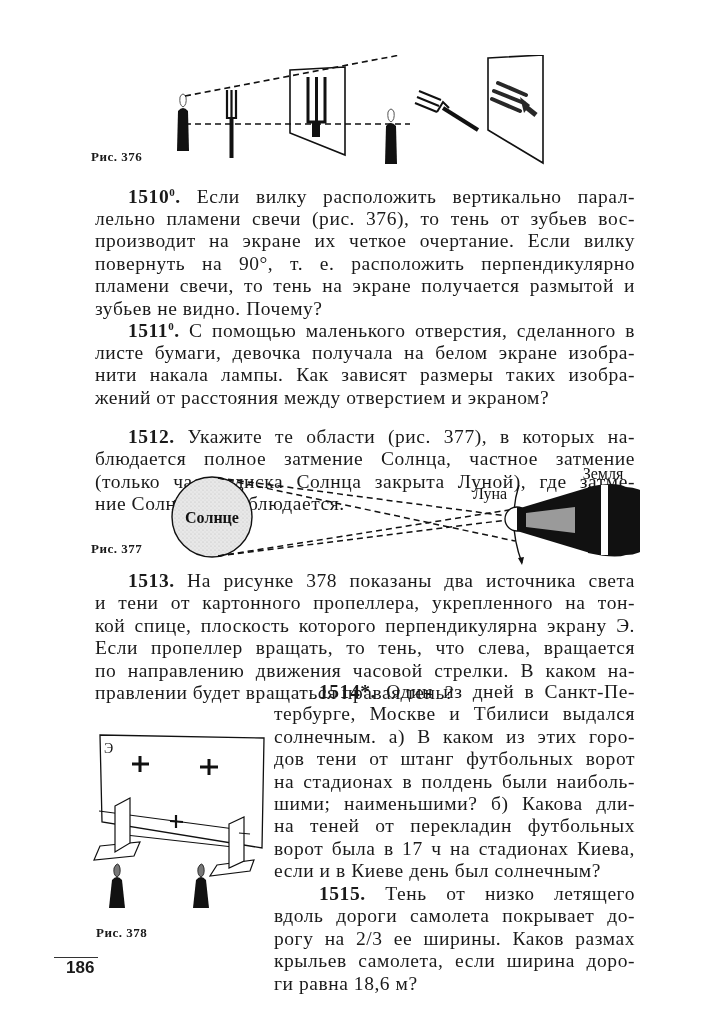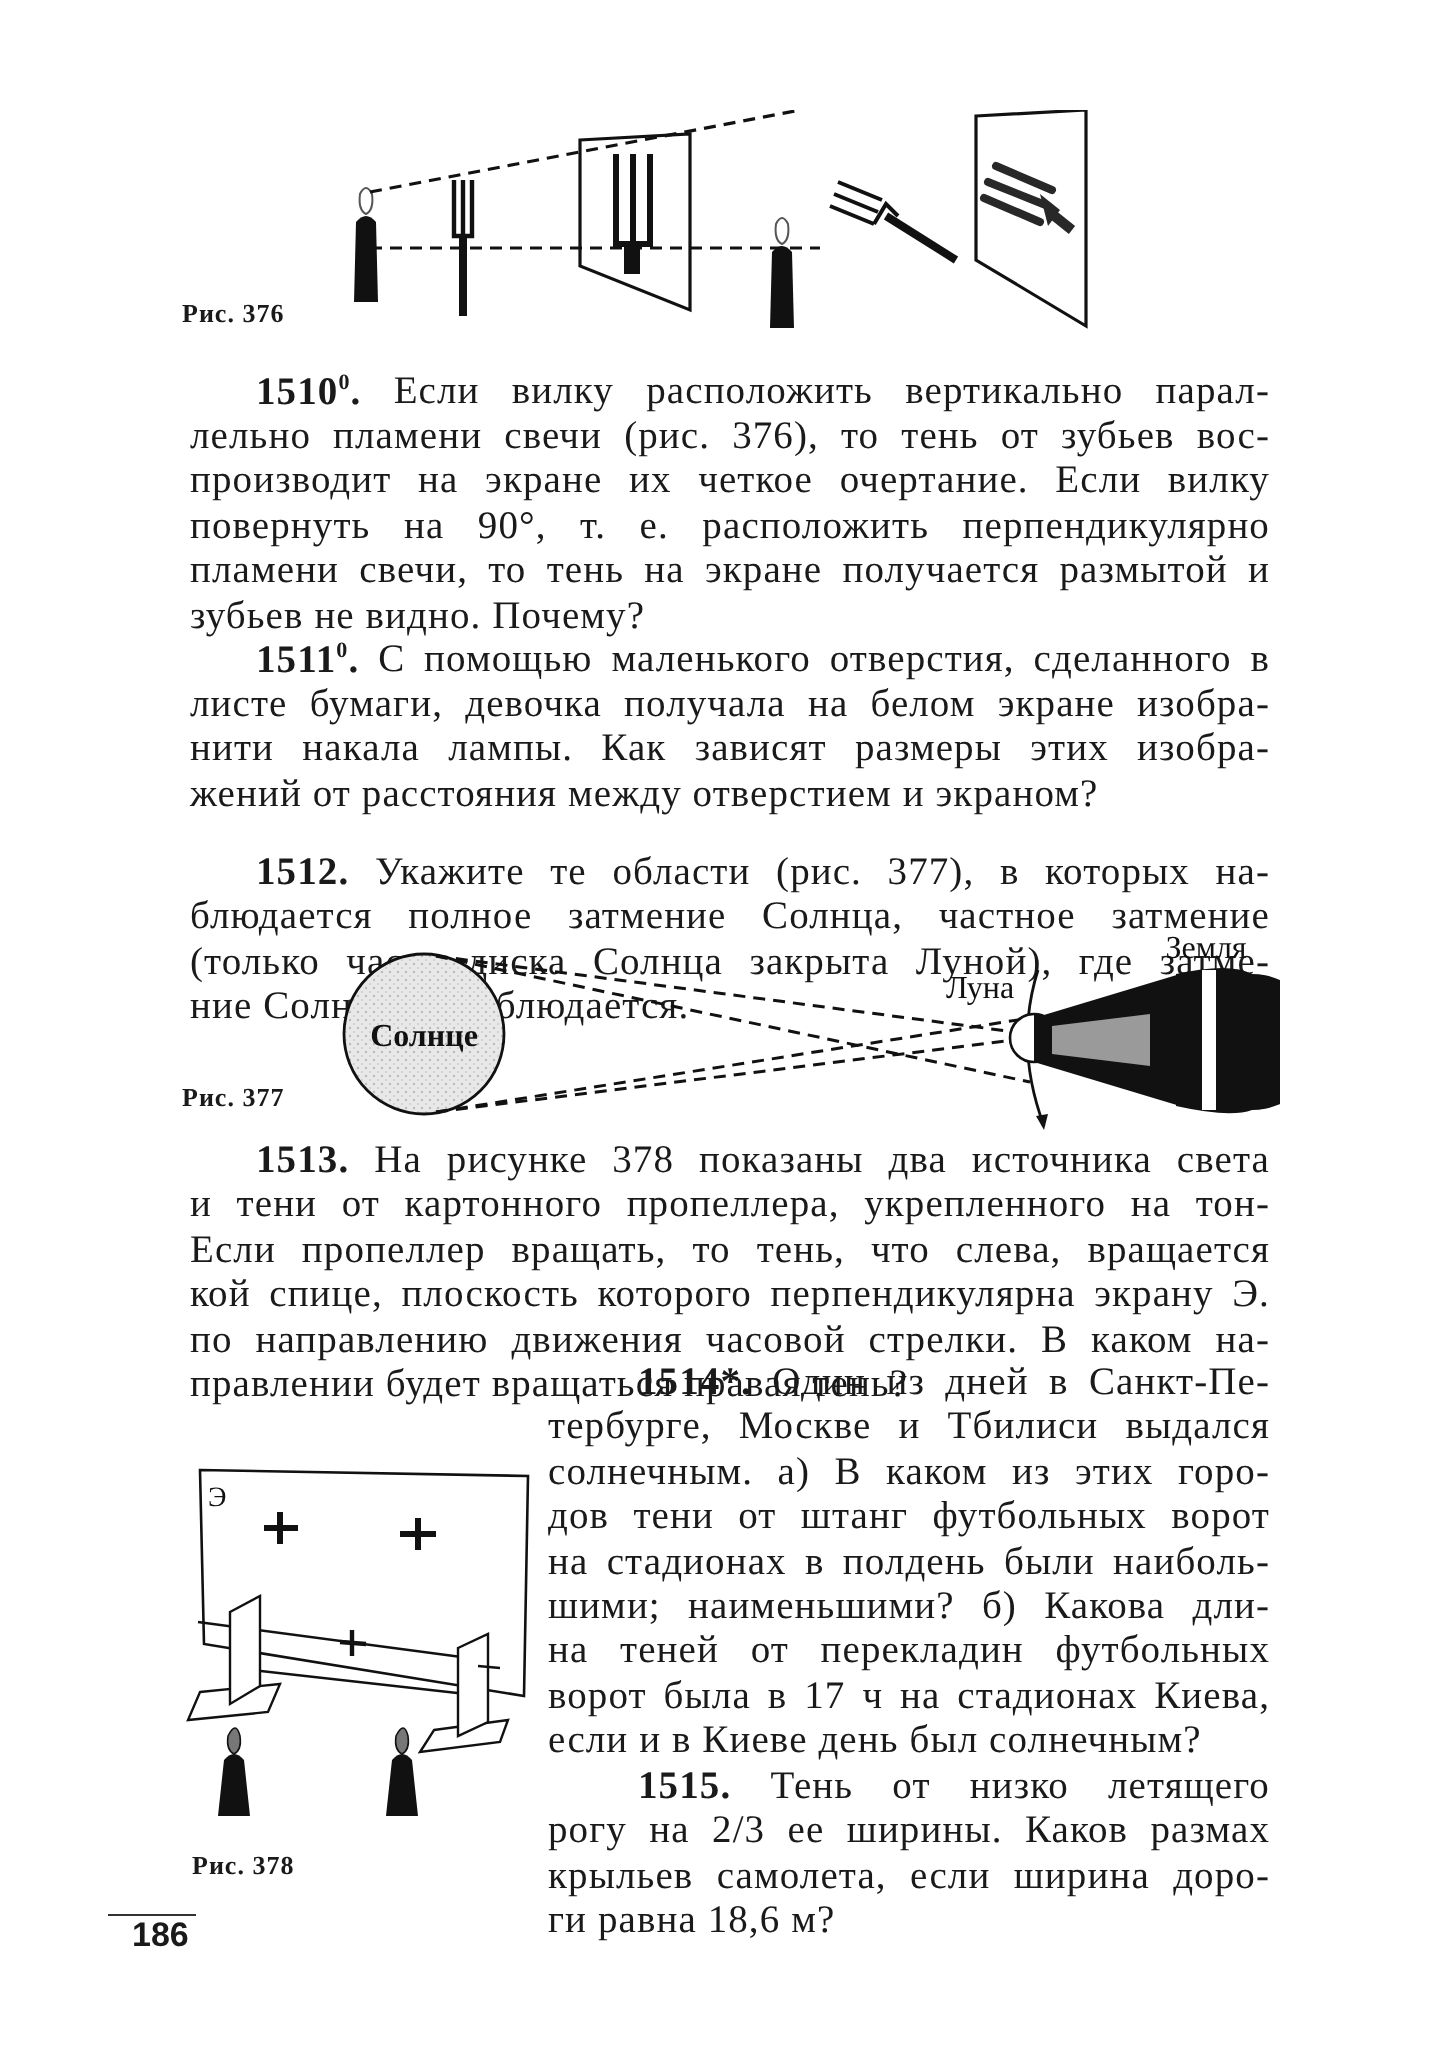--- a/index.html
+++ b/index.html
@@ -68,21 +68,21 @@
   <span class="line">лельно пламени свечи (рис. 376), то тень от зубьев вос-</span>
   <span class="line">производит на экране их четкое очертание. Если вилку</span>
   <span class="line">повернуть на 90°, т. е. расположить перпендикулярно</span>
   <span class="line">пламени свечи, то тень на экране получается размытой и</span>
   <span class="line last">зубьев не видно. Почему?</span>
 </div>
 
 <div class="para" style="left:95px;top:314px;width:540px">
   <span class="line"><span style="display:inline-block;width:33px"></span><span class="num"><span>1511</span><sup style="font-size:11px">0</sup>.</span> <span>С помощью маленького отверстия, сделанного в</span></span>
   <span class="line">листе бумаги, девочка получала на белом экране изобра-</span>
-  <span class="line">нити накала лампы. Как зависят размеры этих изобра-</span>
+  <span class="line">нити накала лампы. Как зависят размеры таких изобра-</span>
   <span class="line last">жений от расстояния между отверстием и экраном?</span>
 </div>
 
 <div class="para" style="left:95px;top:426px;width:540px">
   <span class="line"><span style="display:inline-block;width:33px"></span><span class="num"><span>1512</span>.</span> <span>Укажите те области (рис. 377), в которых на-</span></span>
   <span class="line">блюдается полное затмение Солнца, частное затмение</span>
   <span class="line">(только часть диска Солнца закрыта Луной), где затме-</span>
   <span class="line last">ние Солнца не наблюдается.</span>
 </div>
 
@@ -120,22 +120,22 @@
     <path d="M431 20 L438 20 L438 90 L431 90 Z" fill="#fff"></path>
   </g>
   <text x="433" y="14" text-anchor="middle" font-size="16" fill="#111">Земля</text>
   <text x="320" y="34" text-anchor="middle" font-size="16" fill="#111">Луна</text>
 </svg>
 <div class="caption" style="left:91px;top:541px">Рис. 377</div>
 
 <div class="para" style="left:95px;top:570px;width:540px">
   <span class="line"><span style="display:inline-block;width:33px"></span><span class="num"><span>1513</span>.</span> <span>На рисунке 378 показаны два источника света</span></span>
   <span class="line">и тени от картонного пропеллера, укрепленного на тон-</span>
+  <span class="line">кой спице, плоскость которого перпендикулярна экрану Э.</span>
   <span class="line">Если пропеллер вращать, то тень, что слева, вращается</span>
-  <span class="line">кой спице, плоскость которого перпендикулярна экрану Э.</span>
   <span class="line">по направлению движения часовой стрелки. В каком на-</span>
   <span class="line last">правлении будет вращаться правая тень?</span>
 </div>
 
 <svg class="abs" style="left:92px;top:730px" width="180" height="180" viewBox="0 0 180 180">
 
   <path d="M8 5 L172 8 L170 118 L10 92 Z" fill="#fff" stroke="#111" stroke-width="1.3"></path>
   <text x="12" y="23" font-size="14" fill="#111">Э</text>
   <g stroke="#111" stroke-width="3">
     <line x1="48" y1="26" x2="48" y2="42"></line>
@@ -178,19 +178,20 @@
   <span class="line">дов тени от штанг футбольных ворот</span>
   <span class="line">на стадионах в полдень были наиболь-</span>
   <span class="line">шими; наименьшими? б) Какова дли-</span>
   <span class="line">на теней от перекладин футбольных</span>
   <span class="line">ворот была в 17 ч на стадионах Киева,</span>
   <span class="line last">если и в Киеве день был солнечным?</span>
 </div>
 
 <div class="para" style="left:274px;top:883px;width:361px">
   <span class="line"><span style="display:inline-block;width:45px"></span><span class="num"><span>1515</span>.</span> <span>Тень от низко летящего</span></span>
+  <span class="line">вдоль дороги самолета покрывает до-</span>
   <span class="line">рогу на 2/3 ее ширины. Каков размах</span>
   <span class="line">крыльев самолета, если ширина доро-</span>
   <span class="line last">ги равна 18,6 м?</span>
 </div>
 
 <div class="abs" style="left:54px;top:957px;width:44px;height:1px;background:#333"></div>
 <div class="pagenum" style="left:66px;top:958px">186</div>
 
 </body></html>

